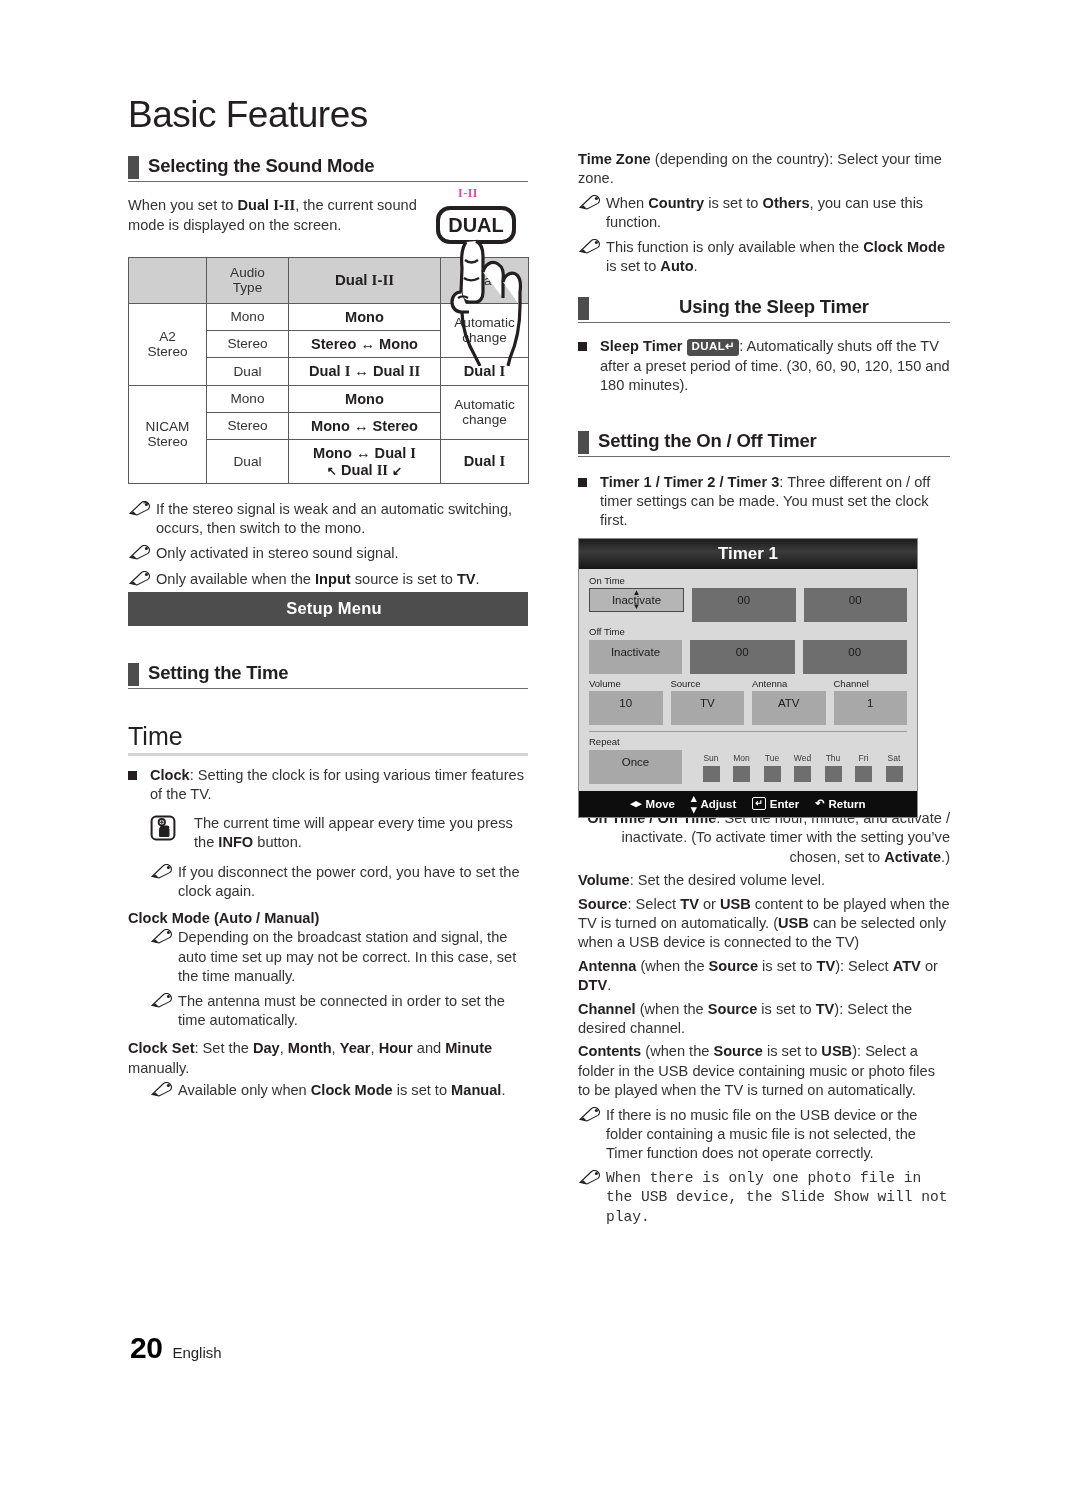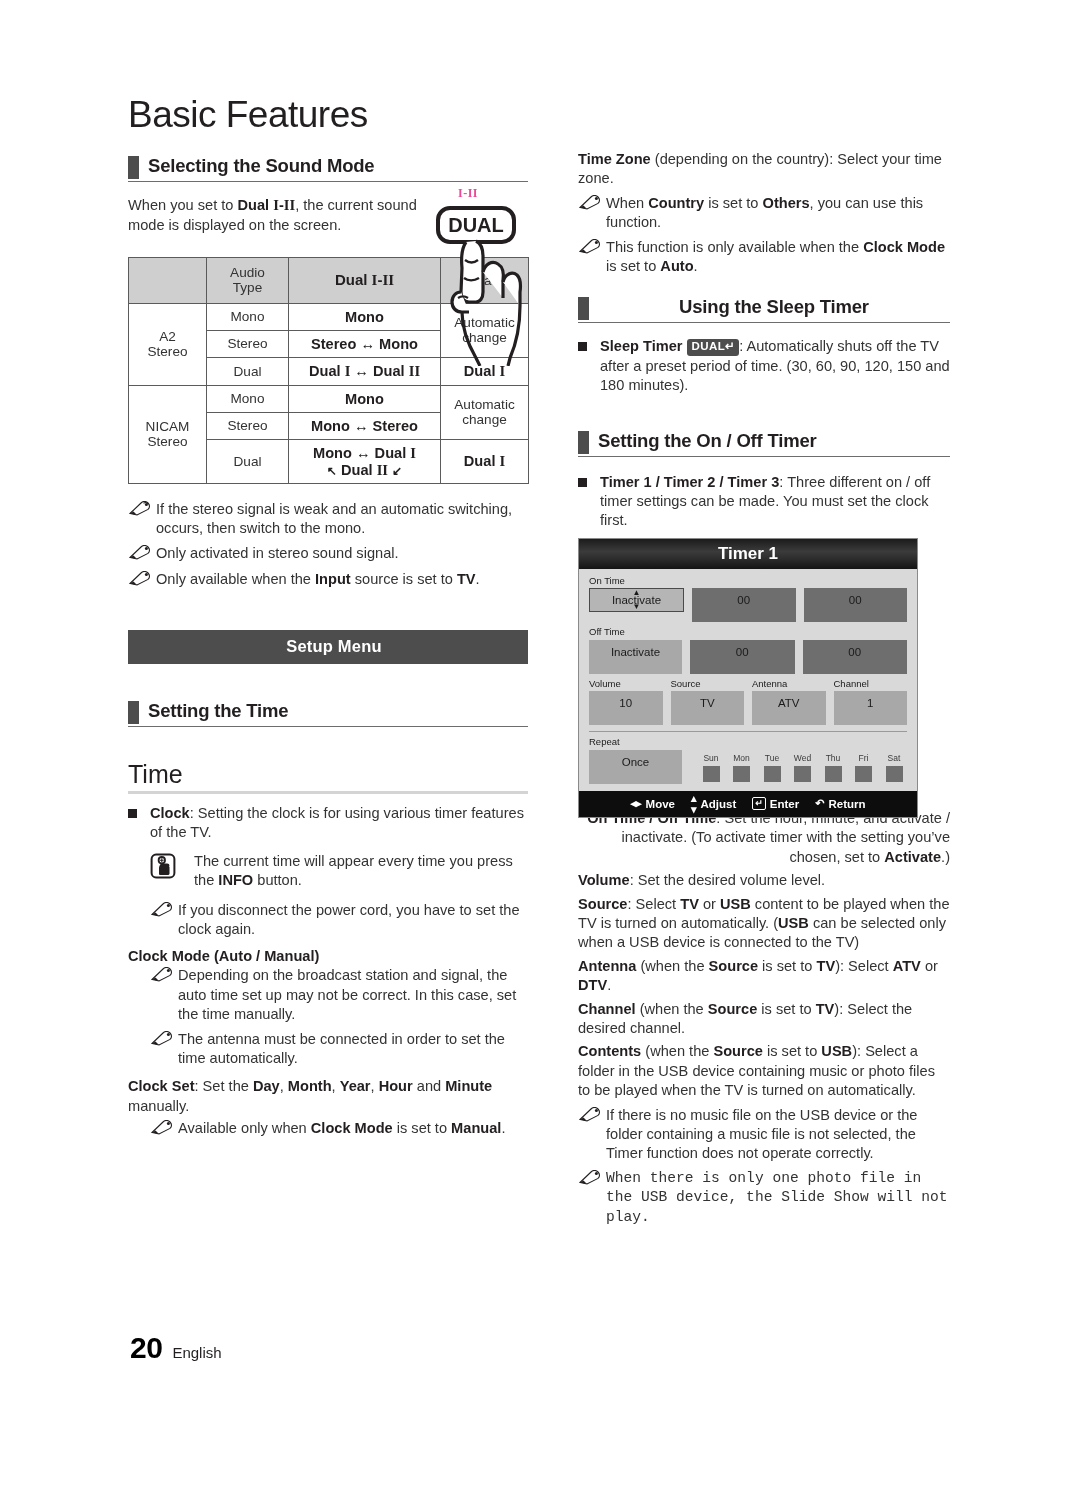--- a/index.html
+++ b/index.html
@@ -225,21 +225,21 @@
           <svg width="24" height="15" viewBox="0 0 24 15">
               <path d="M2 12.5 L13 2 C15 0.2 18 0.2 20 2 C22 4 22 6.6 20 8.4 L9 14 Z" fill="none" stroke="#231f20" stroke-width="1.1"></path>
               <path d="M2 12.5 L9 14 L5.5 10.5 Z" fill="#231f20"></path>
               <circle cx="18.4" cy="3.6" r="1.5" fill="#231f20"></circle>
             </svg>
         </span>
         <span class="t">Only available when the <span class="b">Input</span> source is set to <span class="b">TV</span>.</span>
       </div>
     </div>
 
-    <div class="setup-menu" style="margin-top:38px;padding-left:12px;">Setup Menu</div>
+    <div class="setup-menu" style="padding-left:12px;">Setup Menu</div>
 
     <div class="sec-head" style="margin-top:36px;">
       <span class="bar"></span>
       <span class="txt">Setting the Time</span>
     </div>
     <div class="sec-rule"></div>
 
     <h2 class="h2-time" style="margin-top:34px;">Time</h2>
     <div class="h2-rule"></div>
 

